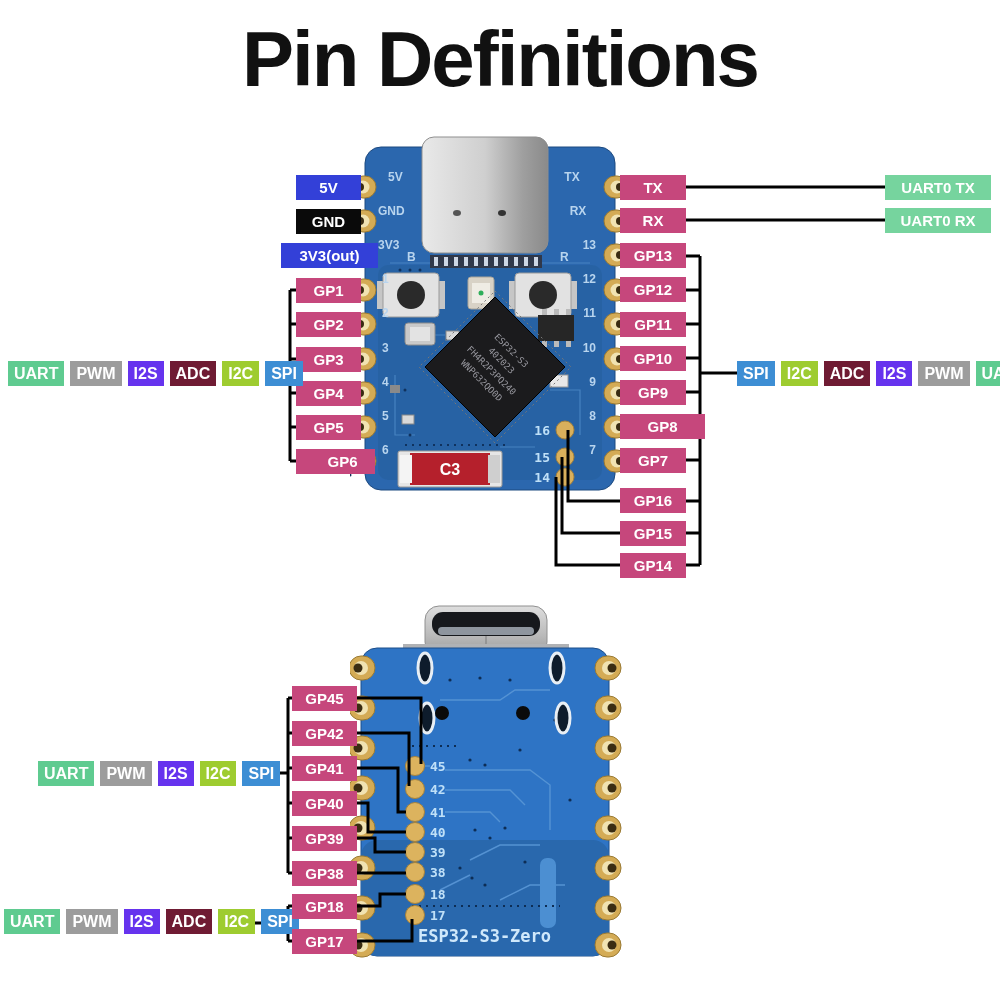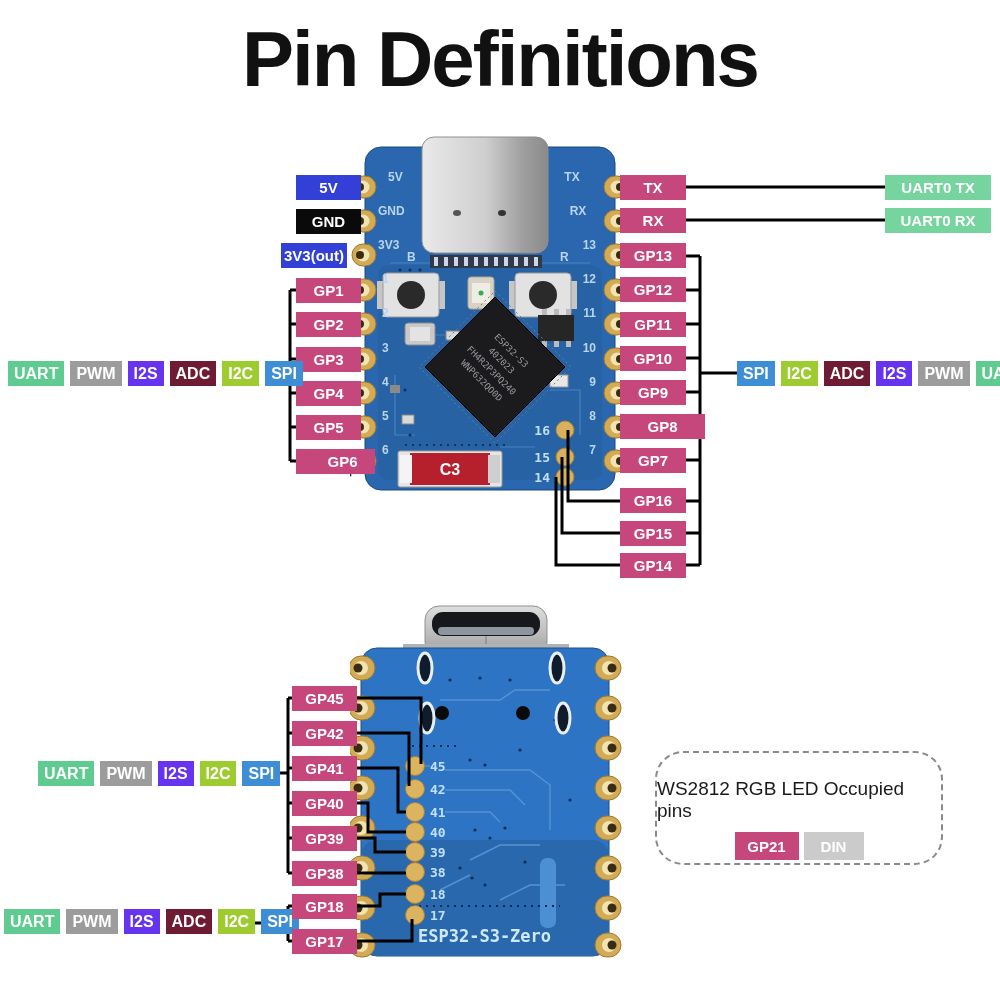--- a/index.html
+++ b/index.html
@@ -452,21 +452,21 @@
     <path d="M682,187 H890 M682,220 H890"></path>
     <path d="M700,373 H740 M700,256 V565 M682,256 H700 M682,290 H700 M682,324 H700 M682,358 H700 M682,392 H700 M682,426 H700 M682,460 H700 M682,501 H700 M682,533 H700 M682,565 H700"></path>
     <path d="M568,430 V501 H624 M562,457 V533 H624 M556,477 V565 H624"></path>
     <path d="M252,773 H288 M288,698 V873 M288,698 H300 M288,733 H300 M288,768 H300 M288,803 H300 M288,838 H300 M288,873 H300"></path>
     <path d="M354,698 H421 V764 M354,733 H409 V786 M354,768 H398 V812 H406 M354,803 H368 V832 H406 M354,838 H375 V852 H406 M354,873 H406 M354,906 H380 V894 H406 M354,941 H412 V919"></path>
     <path d="M252,923 H288 M288,906 V941 M288,906 H300 M288,941 H300"></path>
   </svg>
 
   <div class="pin c-p5" style="left:296px;top:175px;">5V</div>
   <div class="pin c-gnd" style="left:296px;top:209px;">GND</div>
-  <div class="pin c-p5" style="left:281px;top:243px;width:66px;">3V3(out)</div>
+  <div class="pin c-p5" style="left:281px;top:243px;width:97px;">3V3(out)</div>
   <div class="pin c-gpio" style="left:296px;top:278px;">GP1</div>
   <div class="pin c-gpio" style="left:296px;top:312px;">GP2</div>
   <div class="pin c-gpio" style="left:296px;top:347px;">GP3</div>
   <div class="pin c-gpio" style="left:296px;top:381px;">GP4</div>
   <div class="pin c-gpio" style="left:296px;top:415px;">GP5</div>
   <div class="pin c-gpio" style="left:296px;top:449px;padding-left:14px;">GP6</div>
 
   <div class="pin c-gpio" style="left:620px;top:175px;width:66px;">TX</div>
   <div class="pin c-gpio" style="left:620px;top:208px;width:66px;">RX</div>
   <div class="pin c-gpio" style="left:620px;top:243px;width:66px;">GP13</div>
@@ -517,21 +517,14 @@
 
   <div class="pin c-gpio" style="left:292px;top:686px;">GP45</div>
   <div class="pin c-gpio" style="left:292px;top:721px;">GP42</div>
   <div class="pin c-gpio" style="left:292px;top:756px;">GP41</div>
   <div class="pin c-gpio" style="left:292px;top:791px;">GP40</div>
   <div class="pin c-gpio" style="left:292px;top:826px;">GP39</div>
   <div class="pin c-gpio" style="left:292px;top:861px;">GP38</div>
   <div class="pin c-gpio" style="left:292px;top:894px;">GP18</div>
   <div class="pin c-gpio" style="left:292px;top:929px;">GP17</div>
 
-  <div id="ws-box">
-    <div id="ws-title">WS2812 RGB LED Occupied pins</div>
-    <div id="ws-row">
-      <div class="tag c-gpio" style="width:64px;">GP21</div>
-      <div class="tag c-din" style="width:60px;">DIN</div>
-    </div>
-  </div>
 
 </div>
 
 </body></html>

